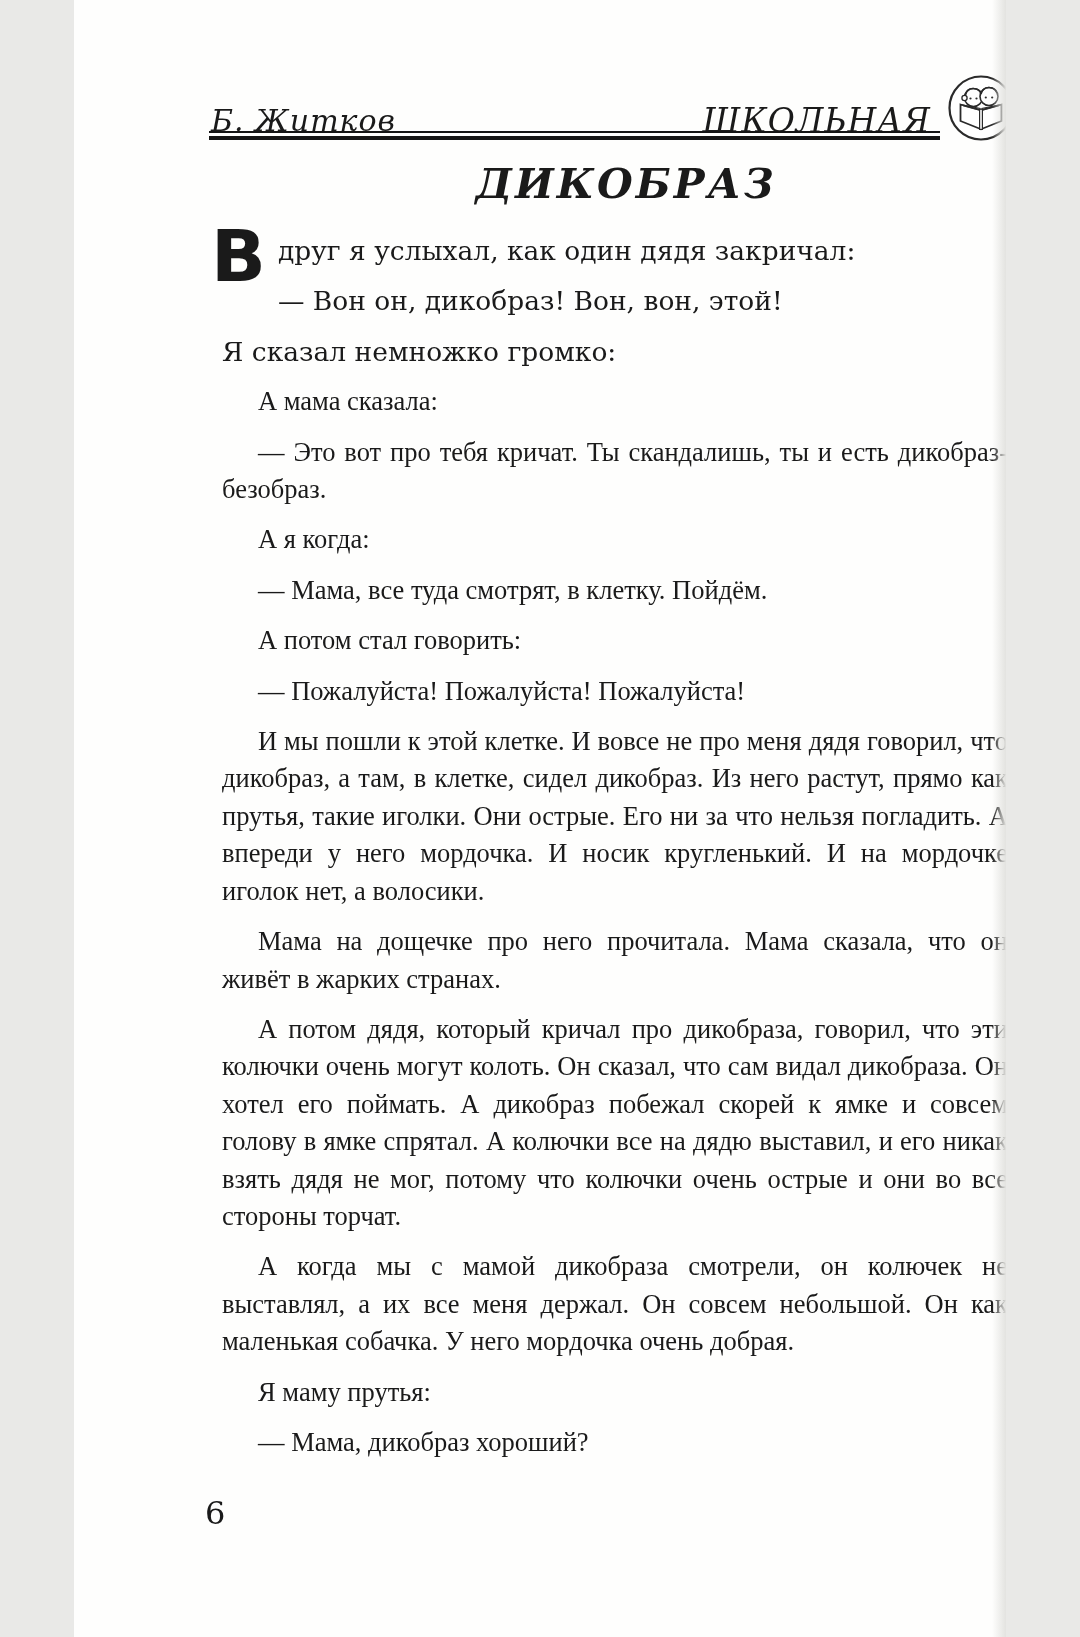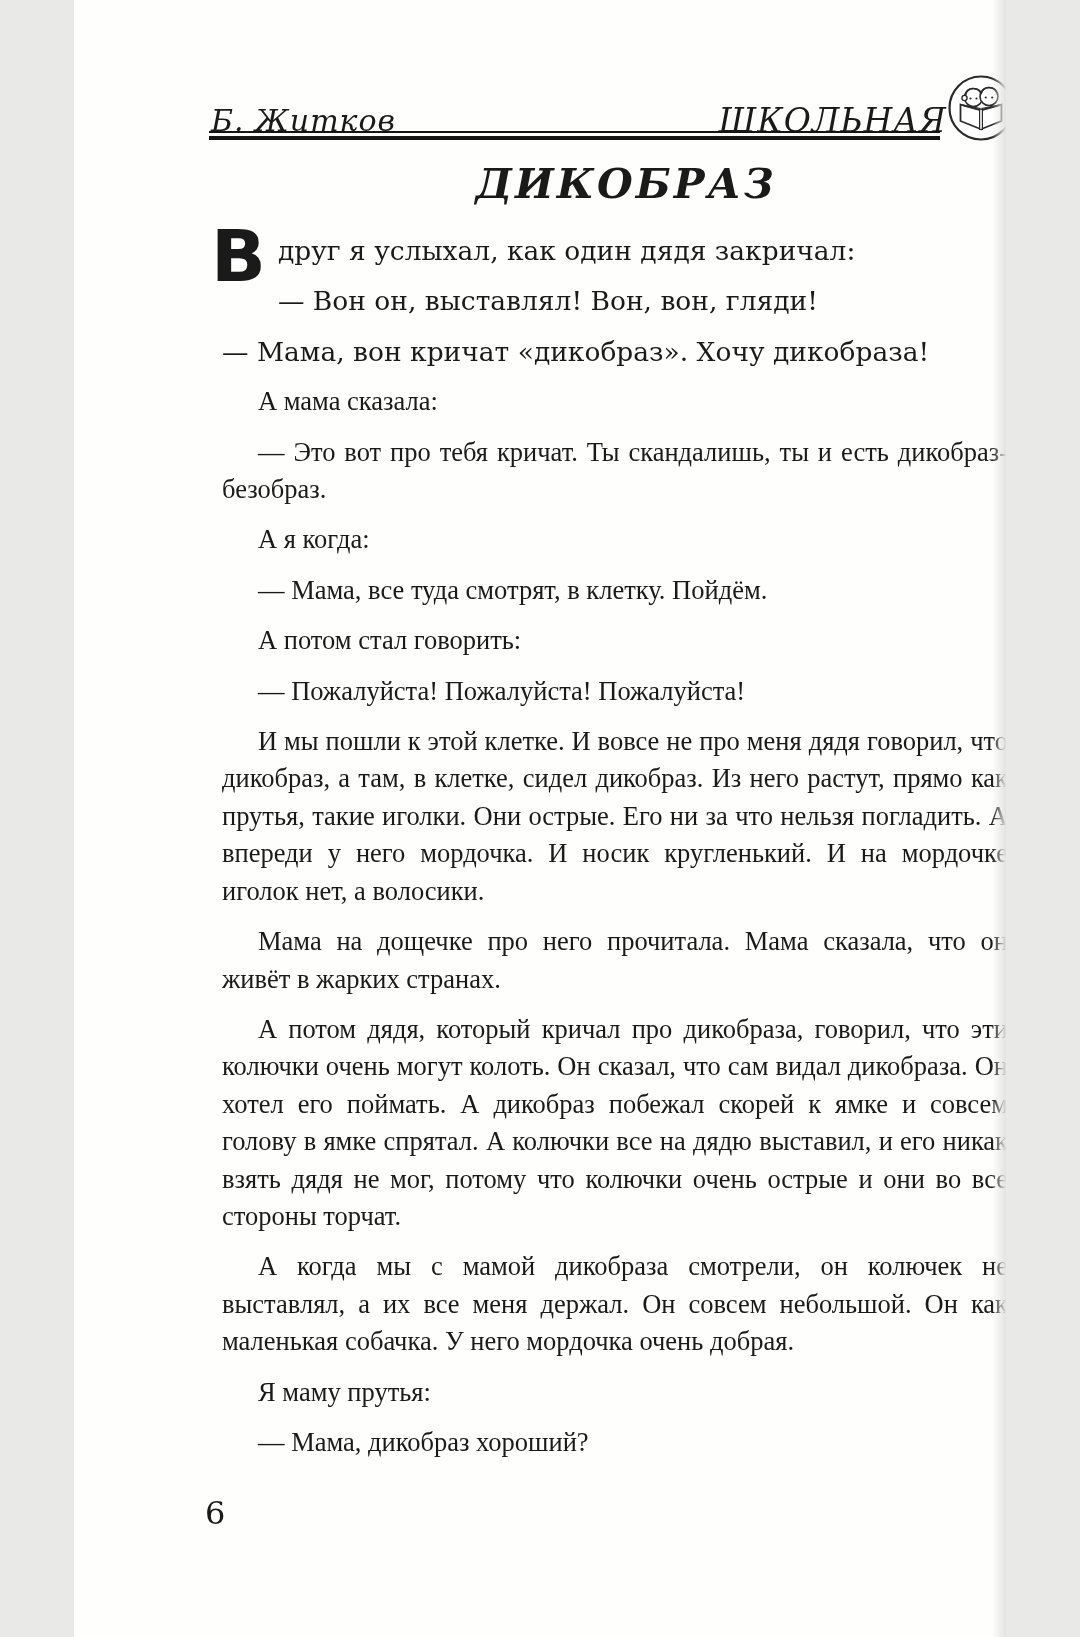--- a/index.html
+++ b/index.html
@@ -29,21 +29,21 @@
     position: absolute;
     left: 2px;
     bottom: 6px;
     font-style: italic;
     font-size: 30px;
     letter-spacing: 1px;
     white-space: nowrap;
   }
   .series {
     position: absolute;
-    right: 72px;
+    right: 88px;
     bottom: 4px;
     font-style: italic;
     font-size: 33px;
     letter-spacing: 1px;
     white-space: nowrap;
   }
   .header-rule {
     position: absolute;
     left: 0;
     top: 47px;
@@ -146,22 +146,22 @@
     <path d="M16 31.8 L32 36.2 M52 31.8 L36 36.2" fill="none" stroke="#2a2a2a" stroke-width="0.9"></path>
     <rect x="32.6" y="35.2" width="2.8" height="20.2" fill="#ffffff" stroke="#2a2a2a" stroke-width="1.2"></rect>
   </svg>
 
   <h1 class="story-title">ДИКОБРАЗ</h1>
 
   <div class="story-body">
     <div class="drop-cap">В</div>
     <div>
         <p>друг я услыхал, как один дядя закричал:</p>
-        <p>— Вон он, выставлял! Вон, вон, гляди!</p>
-        <p>— Мама, вон кричат «дикобраз». Хочу дикобраза!</p>
+        <p>— Вон он, дикобраз! Вон, вон, этой!</p>
+        <p>Я сказал немножко громко:</p>
         <p class="indent">А мама сказала:</p>
         <p class="indent">— Это вот про тебя кричат. Ты скандалишь, ты и есть дикобраз-безобраз.</p>
         <p class="indent">А я когда:</p>
         <p class="indent">— Мама, все туда смотрят, в клетку. Пойдём.</p>
         <p class="indent">А потом стал говорить:</p>
         <p class="indent">— Пожалуйста! Пожалуйста! Пожалуйста!</p>
         <p class="indent">И мы пошли к этой клетке. И вовсе не про меня дядя говорил, что дикобраз, а там, в клетке, сидел дикобраз. Из него растут, прямо как прутья, такие иголки. Они острые. Его ни за что нельзя погладить. А впереди у него мордочка. И носик кругленький. И на мордочке иголок нет, а волосики.</p>
         <p class="indent">Мама на дощечке про него прочитала. Мама сказала, что он живёт в жарких странах.</p>
         <p class="indent">А потом дядя, который кричал про дикобраза, говорил, что эти колючки очень могут колоть. Он сказал, что сам видал дикобраза. Он хотел его поймать. А дикобраз побежал скорей к ямке и совсем голову в ямке спрятал. А колючки все на дядю выставил, и его никак взять дядя не мог, потому что колючки очень острые и они во все стороны торчат.</p>
         <p class="indent">А когда мы с мамой дикобраза смотрели, он колючек не выставлял, а их все меня держал. Он совсем небольшой. Он как маленькая собачка. У него мордочка очень добрая.</p>

